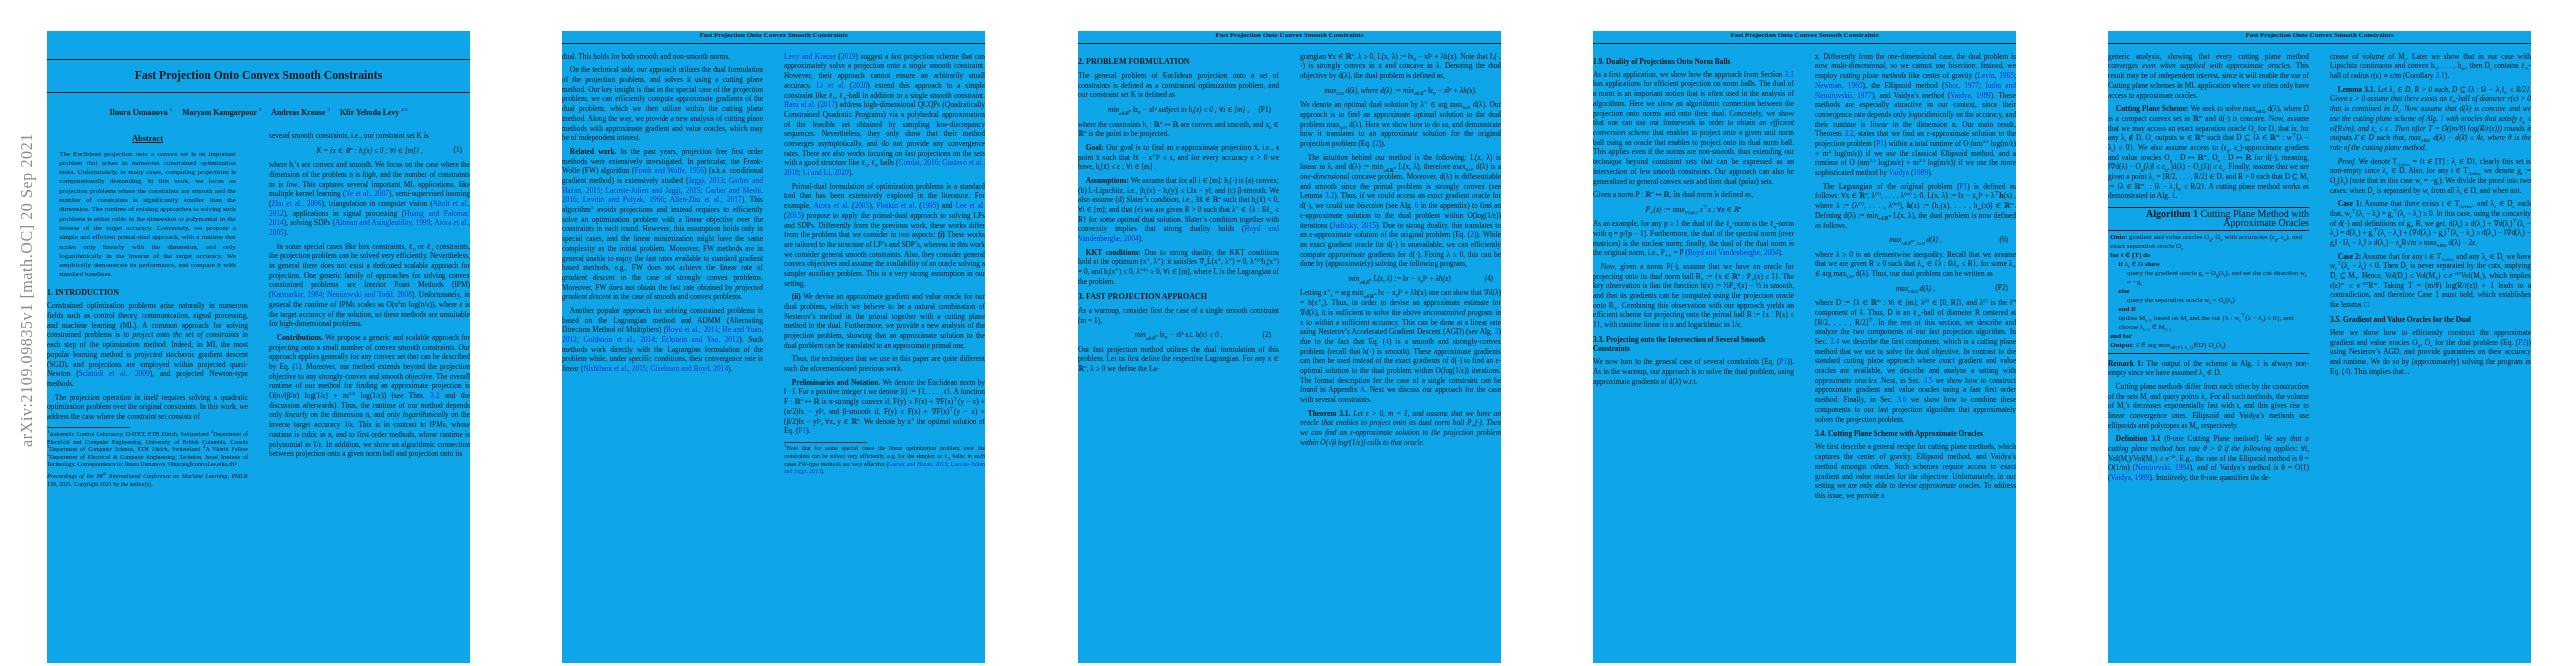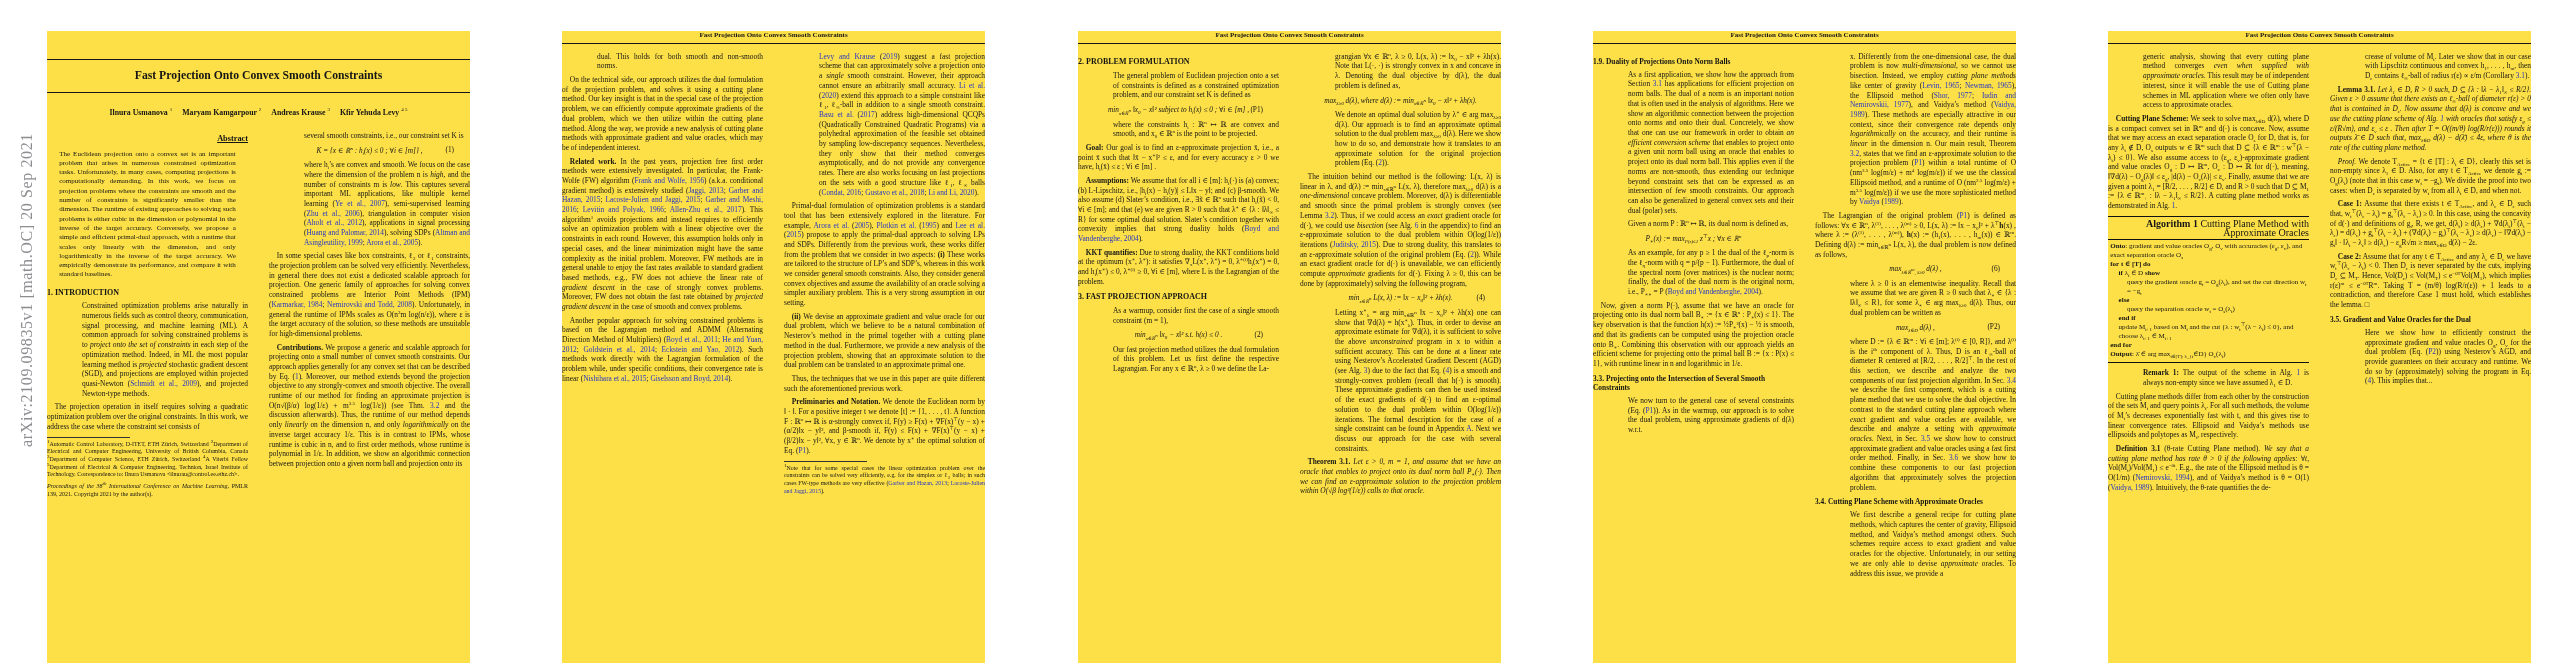--- a/index.html
+++ b/index.html
@@ -1,40 +1,40 @@
 <!DOCTYPE html>
 <html style="font-size:9px"><head>
 <meta charset="utf-8">
 <style>
   html,body{margin:0;padding:0;}
   body{width:2576px;height:667px;position:relative;overflow:hidden;background:#ffffff;
        font-family:"Liberation Serif","DejaVu Serif",serif;color:#151515;}
   .arxiv-watermark{position:absolute;left:-196px;top:281px;width:445px;text-align:center;
        transform:rotate(-90deg);font-size:16px;color:#8e8e92;letter-spacing:0.6px;
        font-family:"Liberation Serif",serif;}
-  .page{position:absolute;top:31px;width:423px;height:632px;overflow:hidden;background:#fde047;}
+  .page{position:absolute;top:31px;width:423px;height:632px;overflow:hidden;background:#0ea5e9;}
   .p1{left:47px;} .p2{left:562px;} .p3{left:1078px;} .p4{left:1593px;} .p5{left:2108px;}
   .runhead{font-weight:bold;font-size:7px;text-align:center;padding-bottom:3.9px;
        border-bottom:1.4px solid #151515;margin-bottom:7.8px;}
   .titleblock{border-top:1px solid #151515;border-bottom:1px solid #151515;
        margin-top:28px;padding:9px 0 10px 0;text-align:center;}
   .title{font-size:11.7px;font-weight:bold;}
   .authors{text-align:center;font-size:7.8px;font-weight:bold;margin-top:14.5px;margin-bottom:14.5px;}
   .authors sup{font-weight:normal;font-size:5px;}
   .cols{display:flex;gap:21px;}
   .col{width:201px;font-size:7.4px;line-height:9.7px;text-align:justify;}
   .h1{font-weight:bold;font-size:8px;margin:5.6px 0 4.4px 0;text-align:left;line-height:9.4px;}
   .h2{font-weight:bold;font-size:7.4px;margin:5px 0 3.9px 0;text-align:left;line-height:9.2px;}
   .p{margin:0 0 3.9px 0;text-indent:7.8px;}
-  .p.ni{text-indent:0;padding-left:35px;}
-  .abshead{text-align:right;font-weight:bold;font-size:8.3px;margin:3.3px 0 5.6px 0;text-decoration:underline;}
+  .p.ni{text-indent:0;}
+  .abshead{text-align:center;font-weight:bold;font-size:8.3px;margin:3.3px 0 5.6px 0;text-decoration:underline;}
   .absp{padding:0 12.2px;font-size:7px;line-height:9.3px;margin-bottom:7.8px;text-align:justify;}
   .eq{position:relative;text-align:center;margin:5px 0 5px 0;font-style:italic;
       font-size:7.3px;line-height:9.4px;padding:0 14.5px;}
-  .eq .tag{position:absolute;right:16px;top:50%;transform:translateY(-50%);font-style:normal;}
+  .eq .tag{position:absolute;right:8px;top:50%;transform:translateY(-50%);font-style:normal;}
   .lnk{color:#2435c4;}
   sup{font-size:5px;line-height:0;} sub{font-size:5px;line-height:0;}
   .fnrule{width:83px;border-top:0.6px solid #333;margin:5.6px 0 2.8px 0;}
   .fn{font-size:5.9px;line-height:7.6px;text-align:justify;margin-bottom:4.4px;}
   .proc{font-size:6px;line-height:7.7px;text-align:justify;font-style:italic;}
   .proc .up{font-style:normal;}
   .algbox{border-top:1.1px solid #111;margin:5.6px 0 5px 0;}
   .algtitle{font-size:10px;line-height:9px;padding:1.7px 0 2.2px 0;border-bottom:0.7px solid #111;text-align:right;}
   .algbody{padding:2.2px 0 2.8px 0;border-bottom:0.7px solid #111;}
   .algline{font-size:7px;line-height:9px;text-align:left;}
@@ -94,21 +94,21 @@
 <div class="page p3">
   <div class="runhead">Fast Projection Onto Convex Smooth Constraints</div>
   <div class="cols">
       <div class="col">
         <div class="h1">2. PROBLEM FORMULATION</div>
         <div class="p ni">The general problem of Euclidean projection onto a set of constraints is defined as a constrained optimization problem, and our constraint set K is defined as</div>
         <div class="eq"><span>min<sub>x∈ℝ<sup>n</sup></sub> ‖x<sub>0</sub> − x‖²    subject to  h<sub>i</sub>(x) ≤ 0 ; ∀i ∈ [m] ,</span><span class="tag">(P1)</span></div>
         <div class="p ni">where the constraints h<sub>i</sub> : ℝ<sup>n</sup> ↦ ℝ are convex and smooth, and x<sub>0</sub> ∈ ℝ<sup>n</sup> is the point to be projected.</div>
         <div class="p"><b>Goal:</b> Our goal is to find an ε-approximate projection x̄, i.e., a point x̄ such that ‖x̄ − x<sup>∗</sup>‖² ≤ ε, and for every accuracy ε &gt; 0 we have, h<sub>i</sub>(x̄) ≤ ε ;  ∀i ∈ [m] .</div>
         <div class="p"><b>Assumptions:</b> We assume that for all i ∈ [m]: h<sub>i</sub>(·) is (a) convex; (b) L-Lipschitz, i.e., |h<sub>i</sub>(x) − h<sub>i</sub>(y)| ≤ L‖x − y‖; and (c) β-smooth. We also assume (d) Slater’s condition, i.e., ∃x̃ ∈ ℝ<sup>n</sup> such that h<sub>i</sub>(x̃) &lt; 0, ∀i ∈ [m]; and that (e) we are given R &gt; 0 such that λ<sup>∗</sup> ∈ {λ : ‖λ‖<sub>∞</sub> ≤ R} for some optimal dual solution. Slater’s condition together with convexity implies that strong duality holds (<span class="lnk">Boyd and Vandenberghe, 2004</span>).</div>
-        <div class="p"><b>KKT quantifies:</b> Due to strong duality, the KKT conditions hold at the optimum (x<sup>∗</sup>, λ<sup>∗</sup>): it satisfies ∇<sub>x</sub>L(x<sup>∗</sup>, λ<sup>∗</sup>) = 0, λ<sup>∗(i)</sup>h<sub>i</sub>(x<sup>∗</sup>) = 0, and h<sub>i</sub>(x<sup>∗</sup>) ≤ 0, λ<sup>∗(i)</sup> ≥ 0, ∀i ∈ [m], where L is the Lagrangian of the problem.</div>
+        <div class="p"><b>KKT conditions:</b> Due to strong duality, the KKT conditions hold at the optimum (x<sup>∗</sup>, λ<sup>∗</sup>): it satisfies ∇<sub>x</sub>L(x<sup>∗</sup>, λ<sup>∗</sup>) = 0, λ<sup>∗(i)</sup>h<sub>i</sub>(x<sup>∗</sup>) = 0, and h<sub>i</sub>(x<sup>∗</sup>) ≤ 0, λ<sup>∗(i)</sup> ≥ 0, ∀i ∈ [m], where L is the Lagrangian of the problem.</div>
         <div class="h1">3. FAST PROJECTION APPROACH</div>
         <div class="p ni">As a warmup, consider first the case of a single smooth constraint (m = 1),</div>
         <div class="eq"><span>min<sub>x∈ℝ<sup>n</sup></sub> ‖x<sub>0</sub> − x‖²    s.t.  h(x) ≤ 0 .</span><span class="tag">(2)</span></div>
         <div class="p ni">Our fast projection method utilizes the dual formulation of this problem. Let us first define the respective Lagrangian. For any x ∈ ℝ<sup>n</sup>, λ ≥ 0 we define the La-</div>
       </div>
       <div class="col">
         <div class="p ni">grangian ∀x ∈ ℝ<sup>n</sup>, λ ≥ 0, L(x, λ) := ‖x<sub>0</sub> − x‖² + λh(x). Note that L(·, ·) is strongly convex in x and concave in λ. Denoting the dual objective by d(λ), the dual problem is defined as,</div>
         <div class="eq"><span>max<sub>λ≥0</sub> d(λ),  where  d(λ) := min<sub>x∈ℝ<sup>n</sup></sub> ‖x<sub>0</sub> − x‖² + λh(x).</span></div>
         <div class="p ni">We denote an optimal dual solution by λ<sup>∗</sup> ∈ arg max<sub>λ≥0</sub> d(λ). Our approach is to find an approximate optimal solution to the dual problem max<sub>λ≥0</sub> d(λ). Here we show how to do so, and demonstrate how it translates to an approximate solution for the original projection problem (Eq. (<span class="lnk">2</span>)).</div>
         <div class="p">The intuition behind our method is the following: L(x, λ) is linear in λ, and d(λ) := min<sub>x∈ℝ<sup>n</sup></sub> L(x, λ), therefore max<sub>λ≥0</sub> d(λ) is a <i>one-dimensional</i> concave problem. Moreover, d(λ) is differentiable and smooth since the primal problem is strongly convex (see Lemma <span class="lnk">3.2</span>). Thus, if we could access an <i>exact</i> gradient oracle for d(·), we could use <i>bisection</i> (see Alg. <span class="lnk">6</span> in the appendix) to find an ε-approximate solution to the dual problem within O(log(1/ε)) iterations (<span class="lnk">Juditsky, 2015</span>). Due to strong duality, this translates to an ε-approximate solution of the original problem (Eq. (<span class="lnk">2</span>)). While an exact gradient oracle for d(·) is unavailable, we can efficiently compute <i>approximate</i> gradients for d(·). Fixing λ ≥ 0, this can be done by (approximately) solving the following program,</div>

